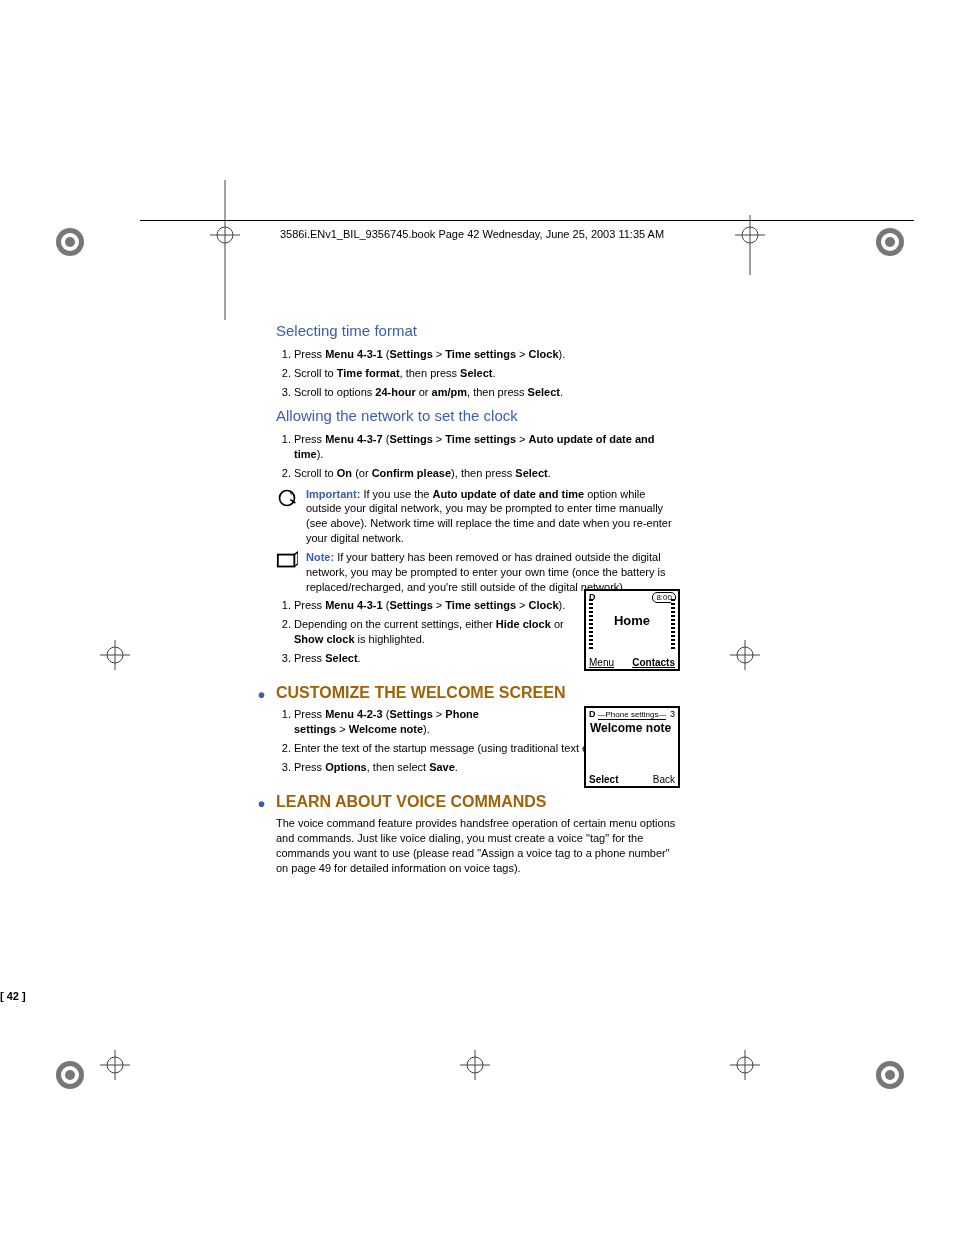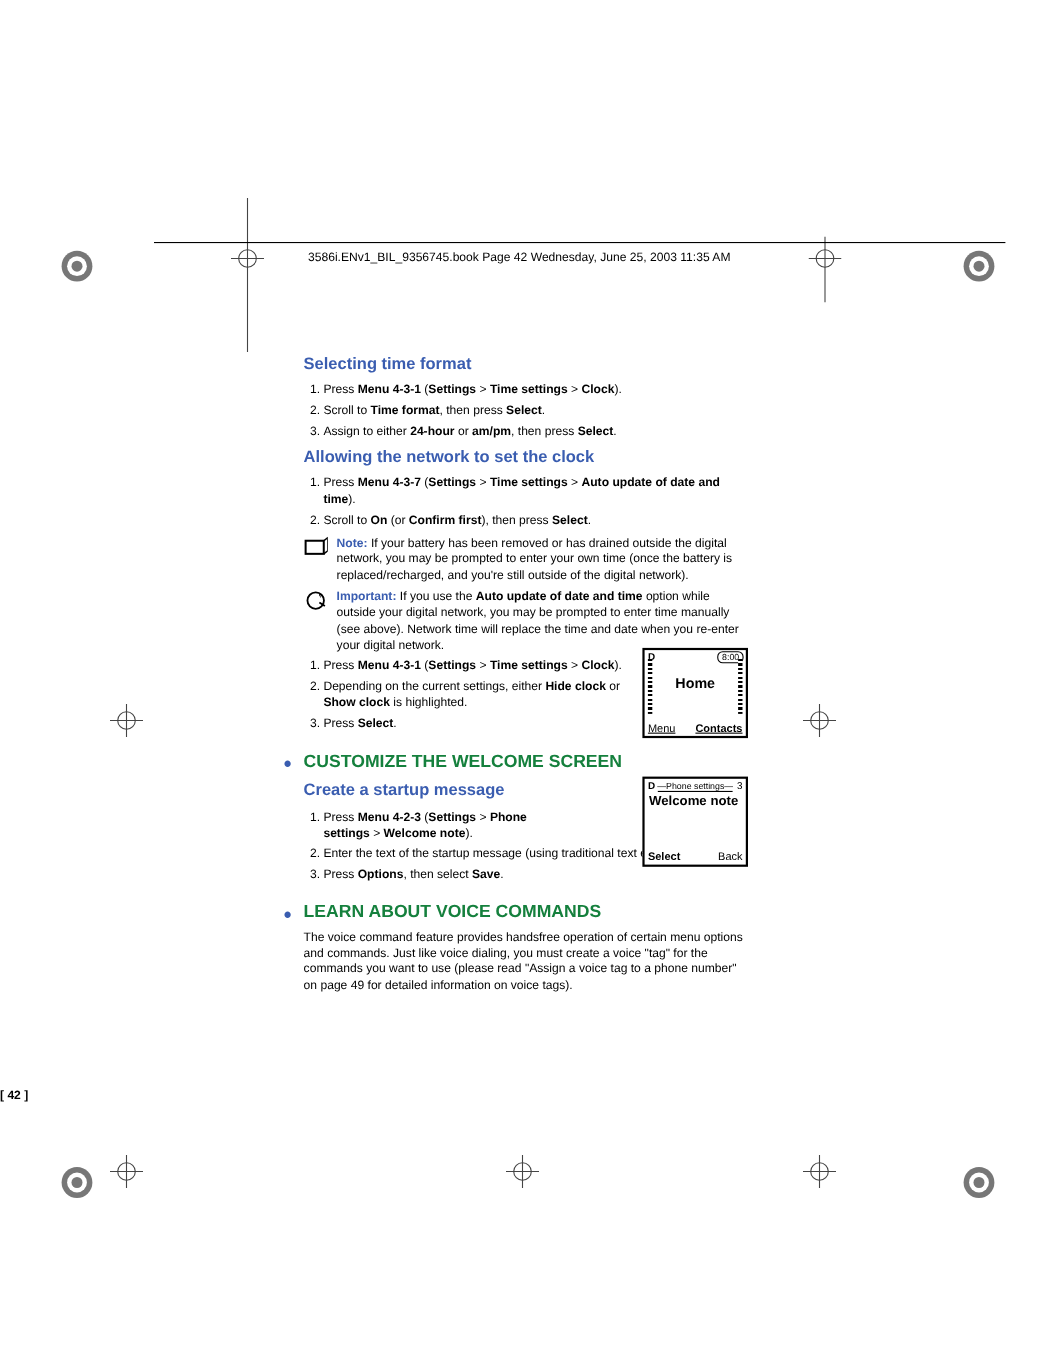--- a/index.html
+++ b/index.html
@@ -30,25 +30,25 @@
     top: 315px;
     left: 276px;
     width: 406px;
     font-size: 11px;
     color: #000;
     line-height: 1.35;
   }
   h3 {
     color: #3a5db0;
     font-size: 15px;
-    font-weight: bold;
+    font-weight: normal;
     margin: 6px 0 6px 0;
   }
   h2 {
-    color: #15803d;
+    color: #a16207;
     font-size: 16px;
     font-weight: bold;
     margin: 16px 0 4px 0;
   }
   .bullet-h2::before {
     content: "•";
     color: #3a5db0;
     font-size: 20px;
     position: absolute;
     left: -18px;
@@ -174,54 +174,53 @@
 
 <div class="header-line"></div>
 <div class="header-text">3586i.ENv1_BIL_9356745.book  Page 42  Wednesday, June 25, 2003  11:35 AM</div>
 
 <div class="content">
 
   <h3>Selecting time format</h3>
   <ol>
     <li><span>Press </span><span class="b">Menu 4-3-1</span><span> (</span><span class="b">Settings</span><span> &gt; </span><span class="b">Time settings</span><span> &gt; </span><span class="b">Clock</span><span>).</span></li>
     <li><span>Scroll to </span><span class="b">Time format</span><span>, then press </span><span class="b">Select</span><span>.</span></li>
-    <li><span>Assign to either </span><span class="b">24-hour</span><span> or </span><span class="b">am/pm</span><span>, then press </span><span class="b">Select</span><span>.</span></li>
+    <li><span>Scroll to options </span><span class="b">24-hour</span><span> or </span><span class="b">am/pm</span><span>, then press </span><span class="b">Select</span><span>.</span></li>
   </ol>
 
   <h3>Allowing the network to set the clock</h3>
   <ol>
     <li><span>Press </span><span class="b">Menu 4-3-7</span><span> (</span><span class="b">Settings</span><span> &gt; </span><span class="b">Time settings</span><span> &gt; </span><span class="b">Auto update of date and time</span><span>).</span></li>
-    <li><span>Scroll to </span><span class="b">On</span><span> (or </span><span class="b">Confirm first</span><span>), then press </span><span class="b">Select</span><span>.</span></li>
-  </ol>
-
-  <div class="note-block">
-    <svg class="note-icon" viewBox="0 0 24 20">
-        <rect x="2" y="3" width="18" height="13" fill="none" stroke="#000" stroke-width="2"></rect>
-        <path d="M20 3 L24 0 L24 13 L20 16" fill="none" stroke="#000" stroke-width="1.5"></path>
-      </svg>
-    <div class="note-text"><span class="b" style="color:#3a5db0">Note:</span><span> If your battery has been removed or has drained outside the digital network, you may be prompted to enter your own time (once the battery is replaced/recharged, and you're still outside of the digital network).</span></div>
-  </div>
+    <li><span>Scroll to </span><span class="b">On</span><span> (or </span><span class="b">Confirm please</span><span>), then press </span><span class="b">Select</span><span>.</span></li>
+  </ol>
 
   <div class="note-block">
     <svg class="note-icon" viewBox="0 0 24 24">
         <circle cx="12" cy="12" r="9" fill="none" stroke="#000" stroke-width="2"></circle>
         <path d="M12 3 L16 7 L12 5 Z" fill="#000" transform="rotate(30 12 12)"></path>
         <path d="M16 14 L22 18" stroke="#000" stroke-width="2"></path>
       </svg>
     <div class="note-text"><span class="b" style="color:#3a5db0">Important:</span><span> If you use the </span><span class="b">Auto update of date and time</span><span> option while outside your digital network, you may be prompted to enter time manually (see above). Network time will replace the time and date when you re-enter your digital network.</span></div>
   </div>
 
+  <div class="note-block">
+    <svg class="note-icon" viewBox="0 0 24 20">
+        <rect x="2" y="3" width="18" height="13" fill="none" stroke="#000" stroke-width="2"></rect>
+        <path d="M20 3 L24 0 L24 13 L20 16" fill="none" stroke="#000" stroke-width="1.5"></path>
+      </svg>
+    <div class="note-text"><span class="b" style="color:#3a5db0">Note:</span><span> If your battery has been removed or has drained outside the digital network, you may be prompted to enter your own time (once the battery is replaced/recharged, and you're still outside of the digital network).</span></div>
+  </div>
+
   <ol class="wrapcol">
     <li><span>Press </span><span class="b">Menu 4-3-1</span><span> (</span><span class="b">Settings</span><span> &gt; </span><span class="b">Time settings</span><span> &gt; </span><span class="b">Clock</span><span>).</span></li>
     <li><span>Depending on the current settings, either </span><span class="b">Hide clock</span><span> or </span><span class="b">Show clock</span><span> is highlighted.</span></li>
     <li><span>Press </span><span class="b">Select</span><span>.</span></li>
   </ol>
 
   <h2 class="bullet-h2">CUSTOMIZE THE WELCOME SCREEN</h2>
-  <h3>Create a startup message</h3>
   <ol>
     <li style="width:230px"><span>Press </span><span class="b">Menu 4-2-3</span><span> (</span><span class="b">Settings</span><span> &gt; </span><span class="b">Phone settings</span><span> &gt; </span><span class="b">Welcome note</span><span>).</span></li>
     <li>Enter the text of the startup message (using traditional text entry).</li>
     <li><span>Press </span><span class="b">Options</span><span>, then select </span><span class="b">Save</span><span>.</span></li>
   </ol>
 
   <h2 class="bullet-h2">LEARN ABOUT VOICE COMMANDS</h2>
   <p>The voice command feature provides handsfree operation of certain menu options and commands. Just like voice dialing, you must create a voice "tag" for the commands you want to use (please read "Assign a voice tag to a phone number" on page 49 for detailed information on voice tags).</p>
 
 </div>

